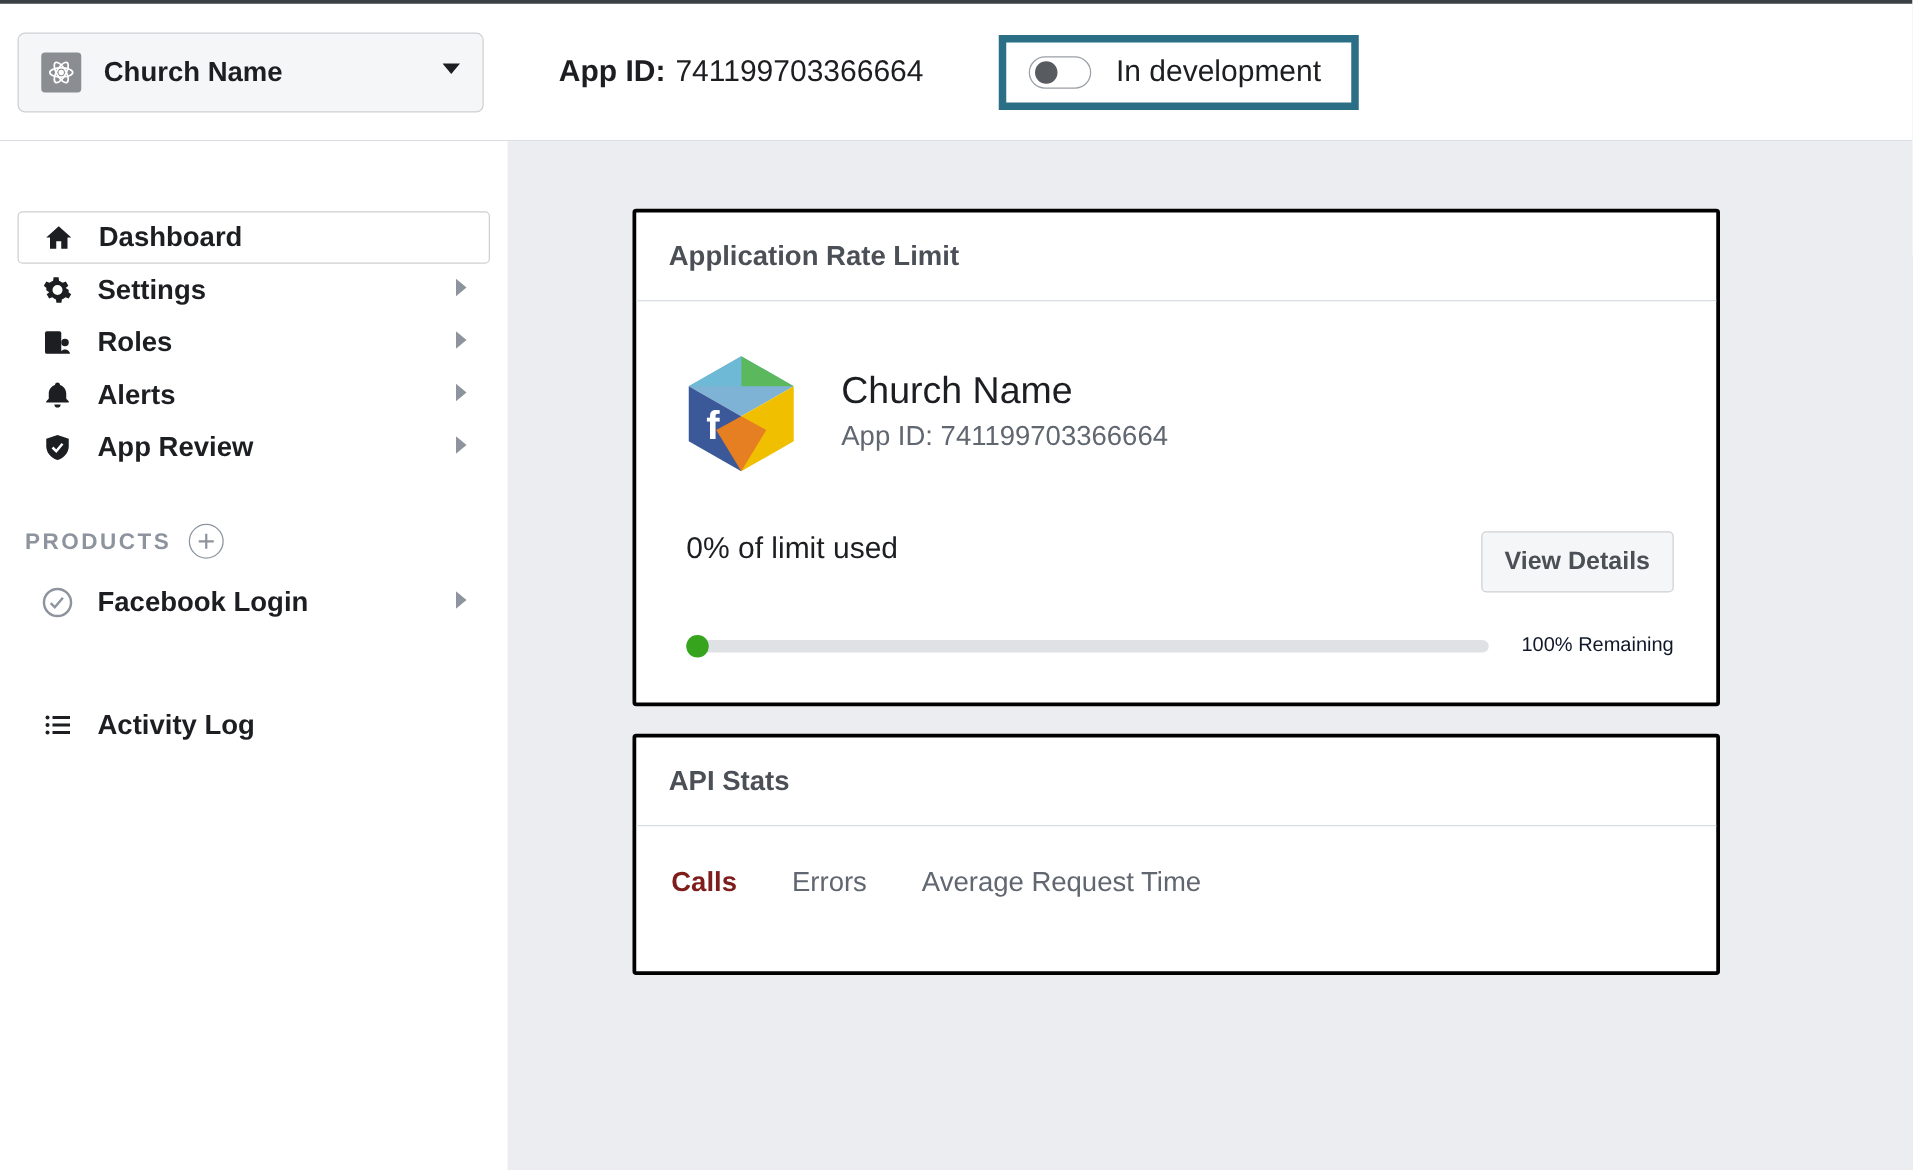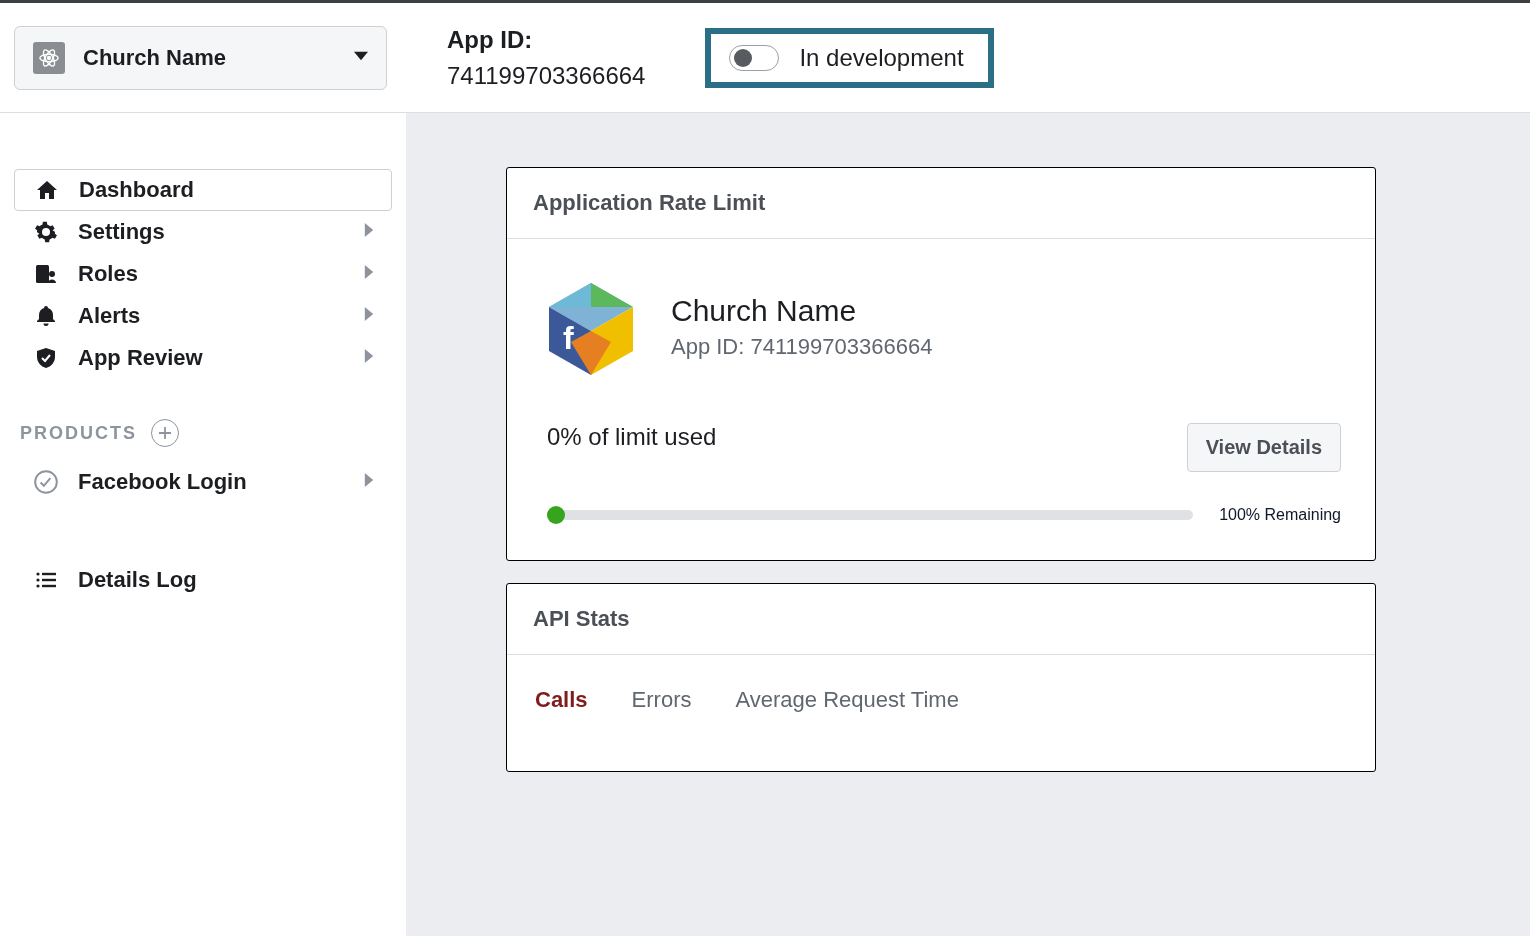--- a/index.html
+++ b/index.html
@@ -50,22 +50,21 @@
     flex: 1;
   }
   .app-selector .caret {
     color: #1c1e21;
   }
   .app-id-zone {
     font-size: 24px;
     color: #1c1e21;
     display:flex;
     gap:8px;
-    align-items:flex-start;
-    flex-direction:column;
+    align-items:flex-end;
   }
   .app-id-zone .lbl { font-weight: 700; }
   .app-id-zone .val { font-weight: 400; }
 
   .status-zone {
     border: 6px solid #2a6f85;
     background: #ffffff;
     padding: 10px 24px 10px 18px;
     display:flex;align-items:center;gap:20px;
   }
@@ -151,21 +150,21 @@
     width:28px;height:28px;border:1.5px solid #8d949e;border-radius:50%;
     display:flex;align-items:center;justify-content:center;color:#8d949e;
     cursor:pointer;font-size:18px;line-height:1;
   }
   .product-item .icon svg circle { stroke:#8d949e; }
   .activity-item { margin-top: 56px; }
 
   
   .card {
     background: #fff;
-    border: 1px solid #000000;
+    border: 3px solid #000000;
     border-radius: 3px;
     margin-bottom: 22px;
   }
   .card-header {
     padding: 22px 26px;
     border-bottom: 1px solid #dadde1;
     font-size: 22px;
     font-weight: 600;
     color: #4b4f56;
   }
@@ -341,21 +340,21 @@
       <span class="icon">
         <svg width="24" height="24" viewBox="0 0 24 24" fill="#1c1e21">
             <circle cx="4" cy="6" r="1.6"></circle>
             <circle cx="4" cy="12" r="1.6"></circle>
             <circle cx="4" cy="18" r="1.6"></circle>
             <rect x="8" y="4.8" width="14" height="2.4"></rect>
             <rect x="8" y="10.8" width="14" height="2.4"></rect>
             <rect x="8" y="16.8" width="14" height="2.4"></rect>
           </svg>
       </span>
-      <span class="label">Details Log</span>
+      <span class="label">Activity Log</span>
     </div>
   </div>
 
   <div class="content-wrap">
     <div class="content-inner">
 
       <div class="card">
         <div class="card-header">Application Rate Limit</div>
         <div class="card-body">
           <div class="app-overview">

